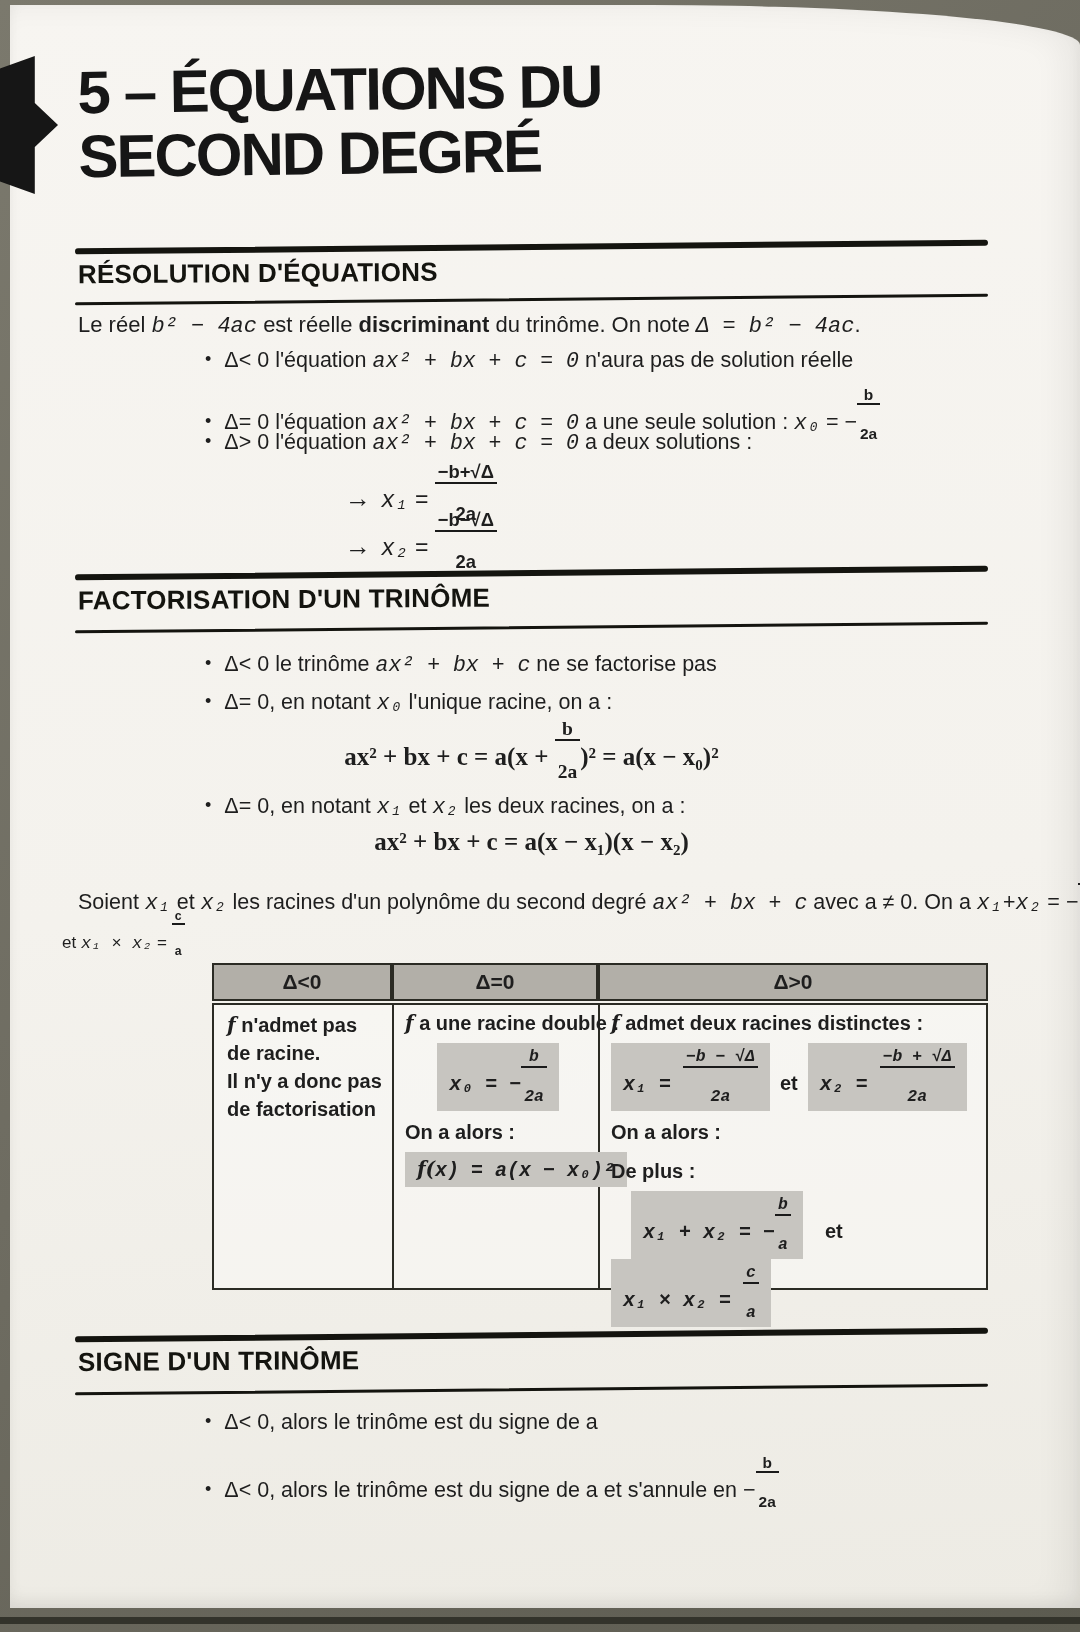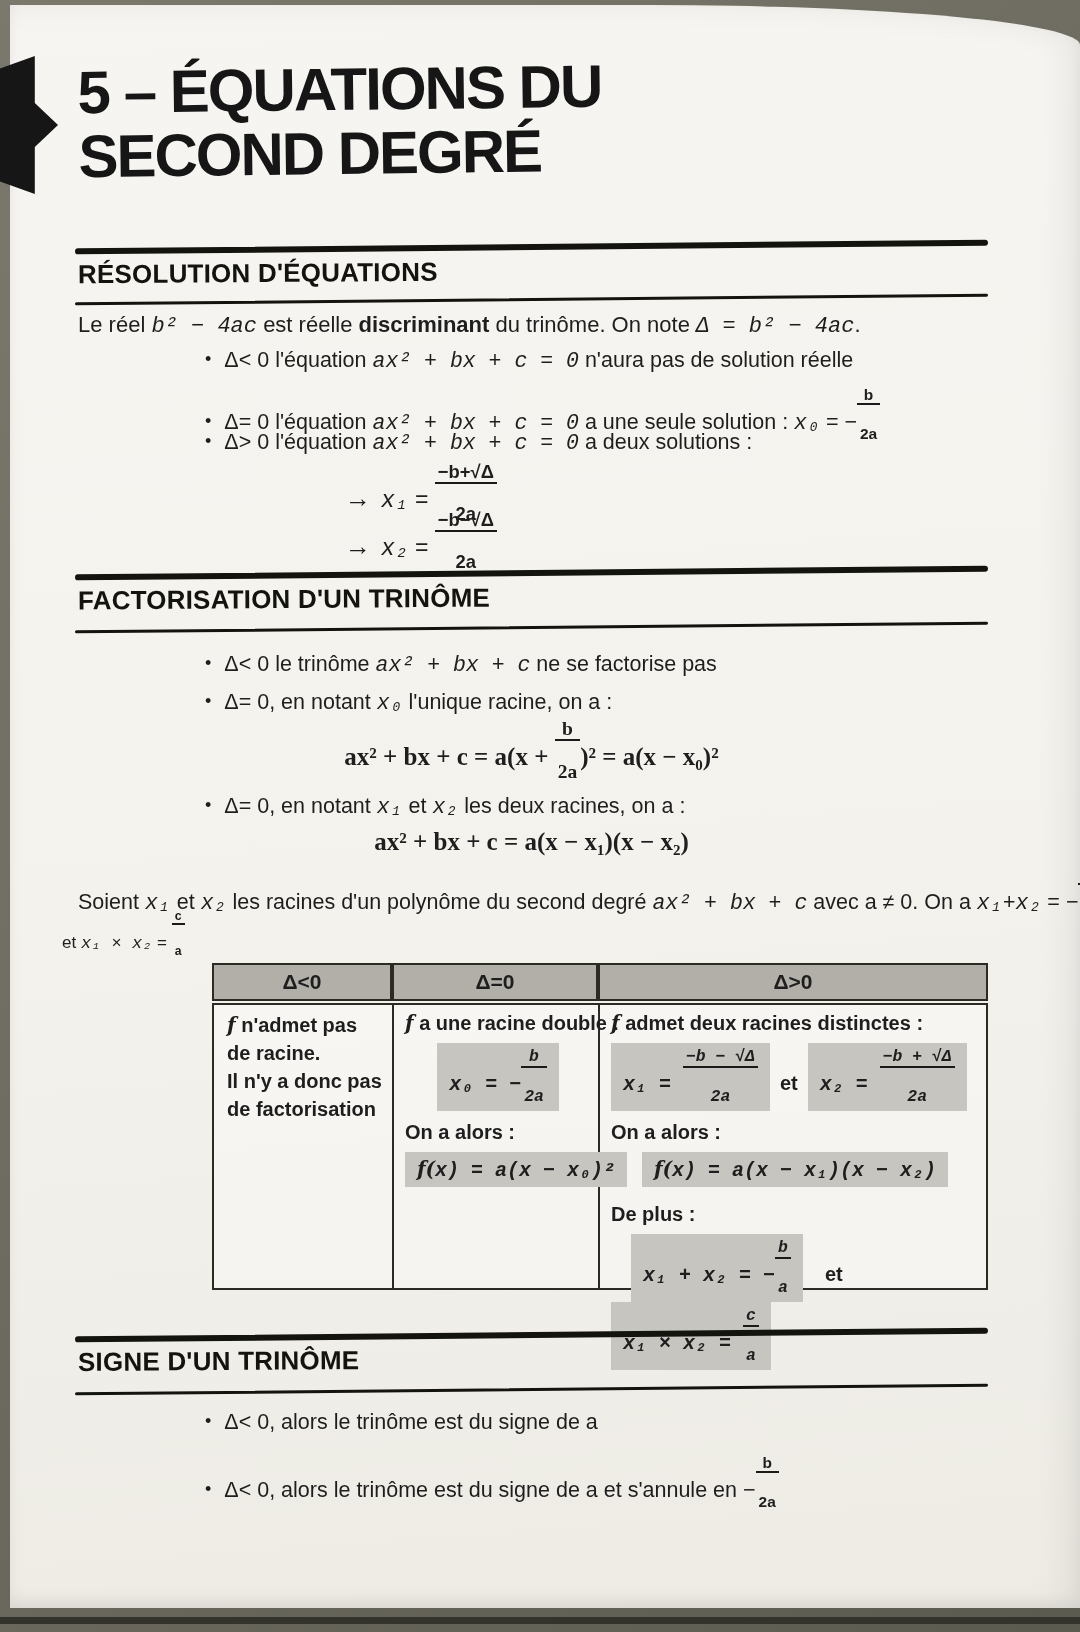--- a/index.html
+++ b/index.html
@@ -155,23 +155,20 @@
       <span class="gbox gbox-f">f(x) = a(x − x₀)²</span>
     </div>
   </div>
 
   <div class="cell" style="left:536px;width:368px">
     <div class="cell-title">f admet deux racines distinctes :</div>
     <div>
       <span class="gbox"><span>x₁</span><span> = </span><span class="frac"><span class="num">−b − √Δ</span><span class="den">2a</span></span></span><span class="plain-word">et</span><span class="gbox"><span>x₂</span><span> = </span><span class="frac"><span class="num">−b + √Δ</span><span class="den">2a</span></span></span>
     </div>
     <div class="small-note">On a alors :</div>
-    <div class="row-center">
-      <span class="gbox gbox-f">f(x) = a(x − x₁)(x − x₂)</span>
-    </div>
     <div class="small-note" style="margin-top:16px">De plus :</div>
     <div>
       <span class="gbox" style="margin-left:20px"><span>x₁ + x₂</span><span> = −</span><span class="frac"><span class="num">b</span><span class="den">a</span></span></span><span class="plain-word" style="margin:0 22px">et</span><span class="gbox"><span>x₁ × x₂</span><span> = </span><span class="frac"><span class="num">c</span><span class="den">a</span></span></span>
     </div>
   </div>
 </div>
 
 <div class="rule-thick" style="top:1332px"></div>
 <div class="abs section-heading" style="top:1346px">SIGNE D'UN TRINÔME</div>
 <div class="rule-thin" style="top:1388px"></div>

